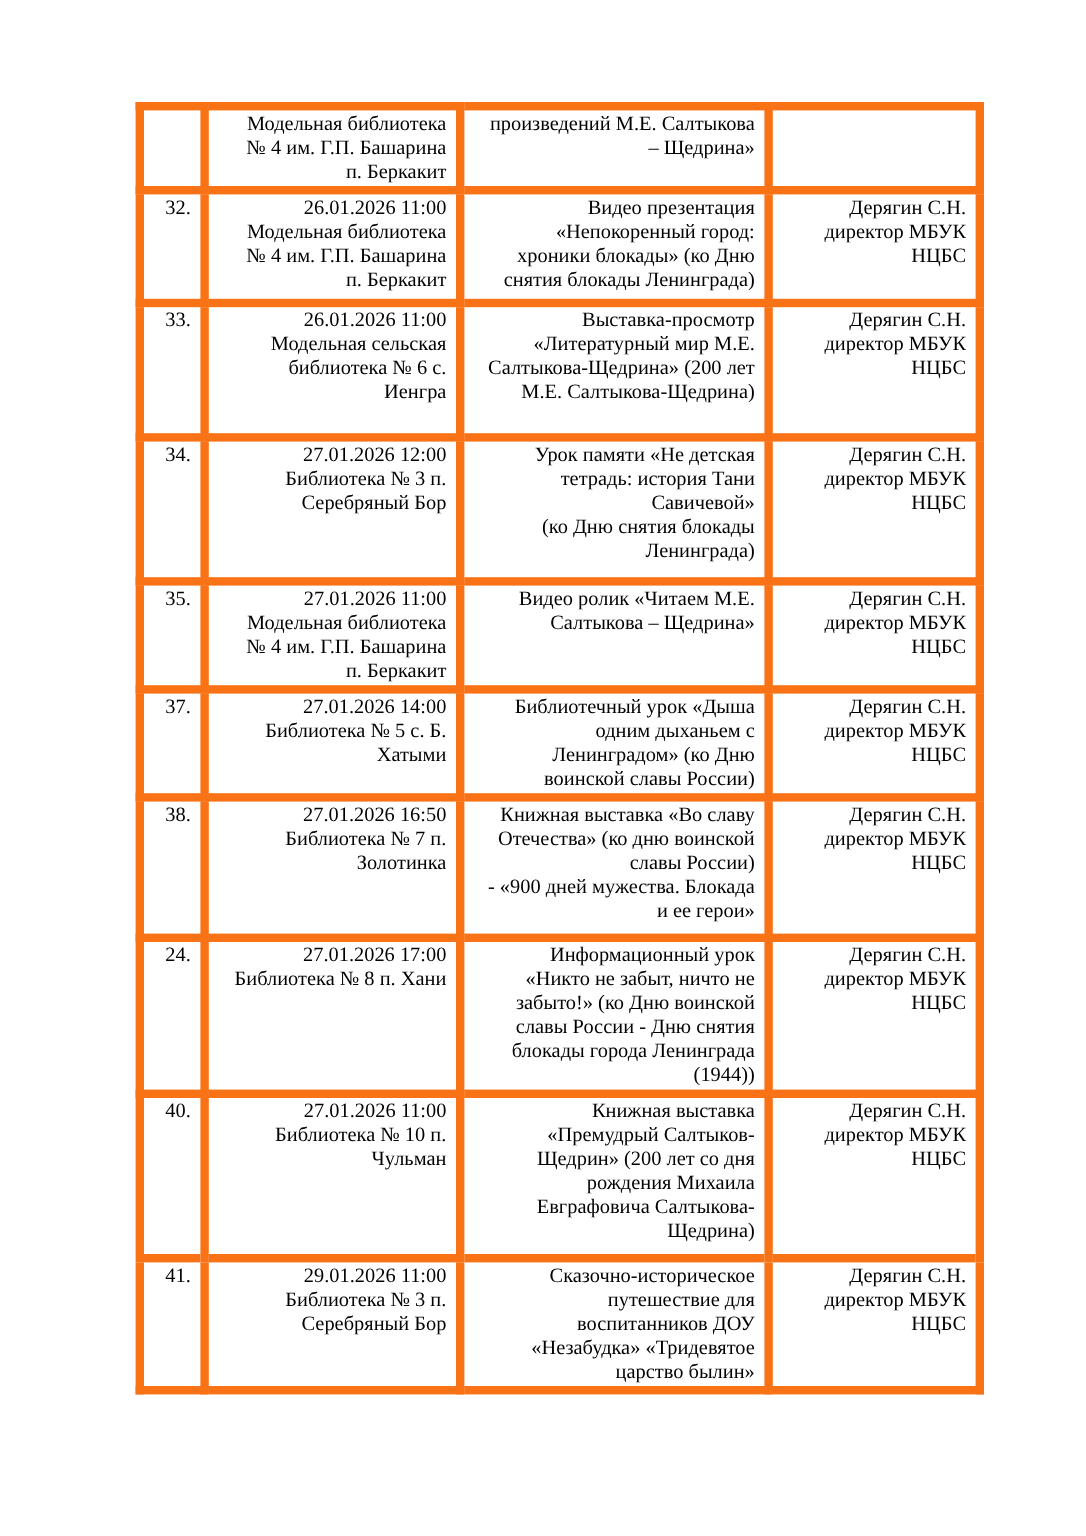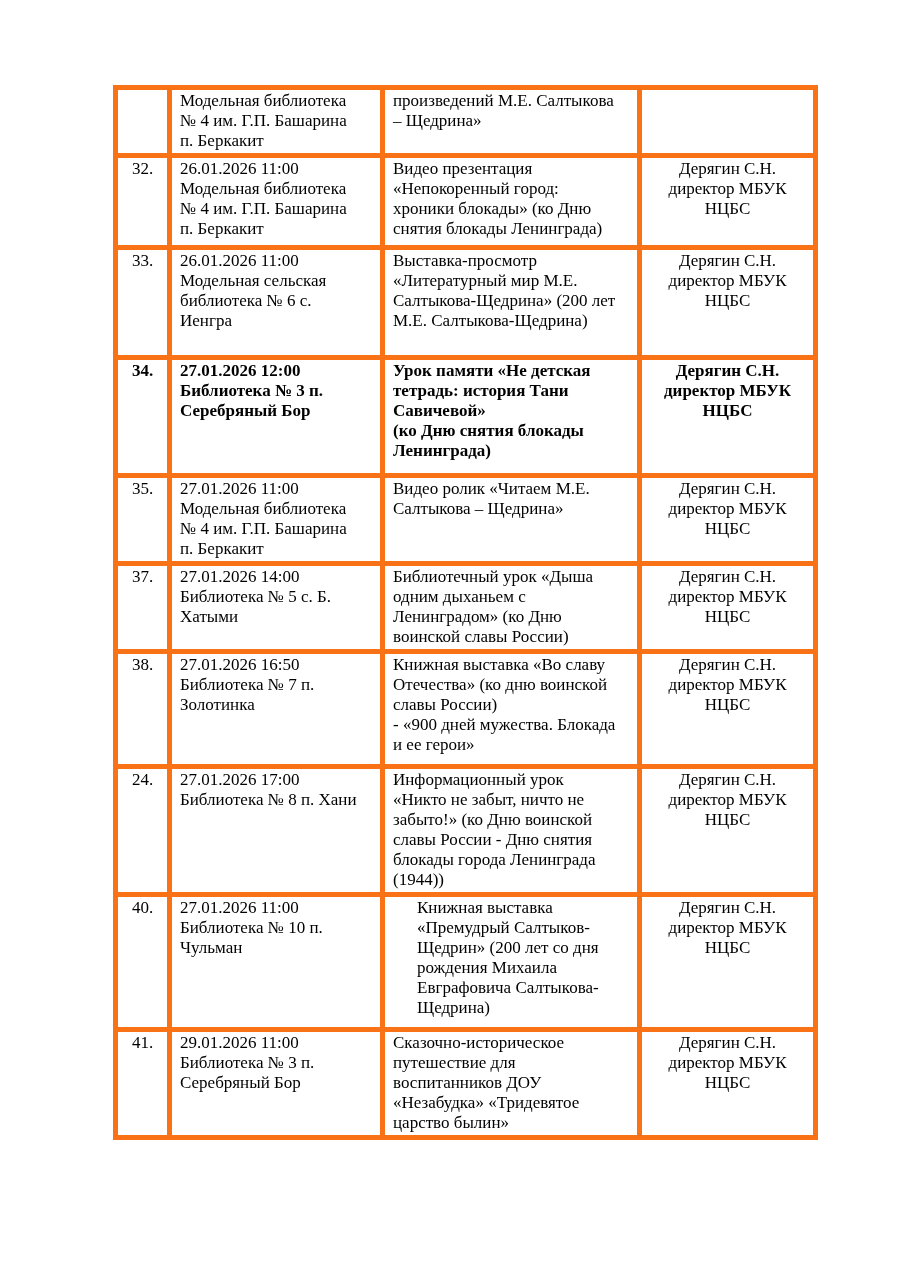--- a/index.html
+++ b/index.html
@@ -19,41 +19,42 @@
   }
   table.events {
     position: absolute;
     left: 113px;
     top: 85px;
     width: 700px;
     border-collapse: collapse;
     table-layout: fixed;
   }
   table.events td {
-    border: 5px solid #f97316;
+    border: 7px solid #f97316;
     padding: 1px 8px 2px 8px;
     vertical-align: top;
     white-space: pre-line;
     overflow: hidden;
+    text-align: right;
   }
   td.num {
     text-align: center;
     vertical-align: middle;
     padding-left: 2px;
     padding-right: 2px;
   }
   td.resp {
     text-align: center;
     vertical-align: middle;
   }
   
   tr.r0  td { height: 60px; }
   tr.r1  td { height: 84px; }
   tr.r2  td { height: 102px; }
-  tr.r3  td { height: 110px; font-weight: bold; }
+  tr.r3  td { height: 110px; }
   tr.r4  td { height: 73px; }
   tr.r5  td { height: 89px; }
   tr.r6  td { height: 77px; }
   tr.r7  td { height: 107px; margin-top: 13px; }
   tr.r8  td { height: 119px; }
   tr.r9  td { height: 127px; }
   tr.r10 td { height: 100px; }
   
   tr.heavy td { border-top-width: 2px; border-bottom-width: 2px; }
   tr.heavy td.event { border-left-width: 2px; border-right-width: 2px; padding-left: 32px; }

